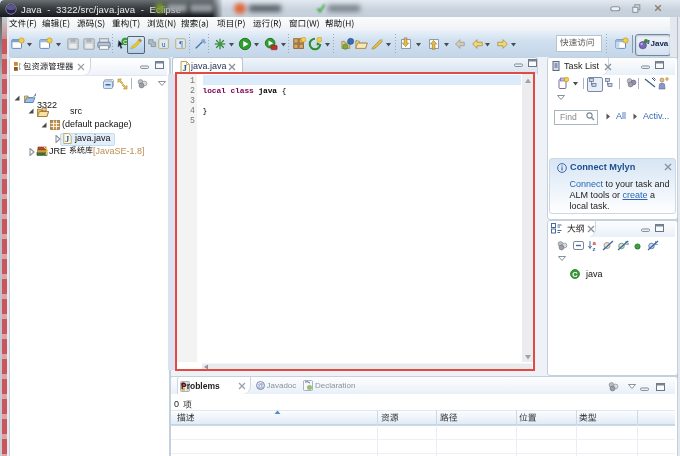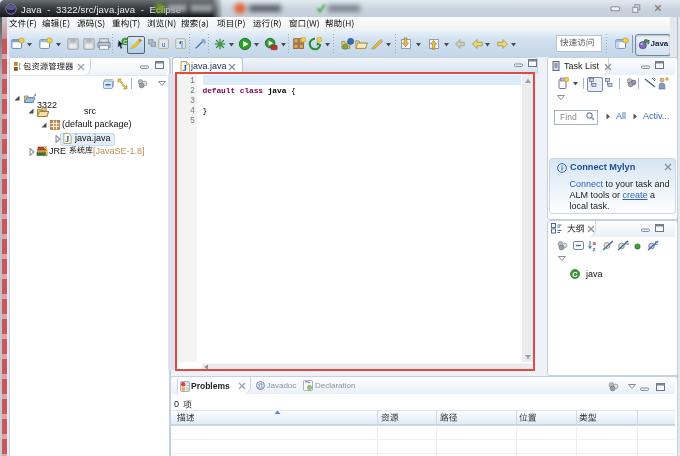--- a/index.html
+++ b/index.html
@@ -373,21 +373,21 @@
 <div class="abs" style="left:37px;top:92.3px;font:9px 'Liberation Sans',sans-serif;color:#111;white-space:pre;line-height:11px;margin-top:8px;">3322</div>
 <svg class="abs" style="left:27.5px;top:108.3px" width="6" height="6">
     <path d="M5.5 0.5 L5.5 5.5 L0.5 5.5 Z" fill="#4a4a4a"></path>
   </svg>
 <svg class="abs" style="left:36.5px;top:106.8px" width="12" height="10" viewBox="0 0 12 10">
     <path d="M0.5 2 L0.5 9.5 L10 9.5 L11.5 4.5 L4.5 4.5 L4.5 2.8 L0.5 2" fill="#e8c060" stroke="#9a7420" stroke-width=".8"></path>
     <path d="M0.5 9.5 L2.5 4.5 L11.5 4.5 L10 9.5 Z" fill="#f4e0a8" stroke="#9a7420" stroke-width=".8"></path>
     <rect x="5" y="0.8" width="4.2" height="3" fill="#c09048" stroke="#8a5a20" stroke-width=".5"></rect>
     <path d="M6.4 0.8 V3.8 M7.8 0.8 V3.8 M5 2.3 H9.2" stroke="#f8f0e0" stroke-width=".5"></path>
   </svg>
-<div class="abs" style="left:50px;top:105.8px;font:9px 'Liberation Sans',sans-serif;color:#111;white-space:pre;line-height:11px;padding-left:34px;">src</div>
+<div class="abs" style="left:36px;top:105.8px;font:9px 'Liberation Sans',sans-serif;color:#111;white-space:pre;line-height:11px;padding-left:34px;">src</div>
 <svg class="abs" style="left:40.5px;top:121.8px" width="6" height="6">
     <path d="M5.5 0.5 L5.5 5.5 L0.5 5.5 Z" fill="#4a4a4a"></path>
   </svg>
 <svg class="abs" style="left:49.5px;top:120.3px" width="10" height="10" viewBox="0 0 10 10">
     <rect x="0.5" y="0.5" width="9" height="9" fill="#c08a40" stroke="#8a5a20" stroke-width=".6"></rect>
     <g stroke="#fff" stroke-width=".9">
       <path d="M3.6 0.5 V9.5 M6.4 0.5 V9.5 M0.5 3.6 H9.5 M0.5 6.4 H9.5"></path>
     </g>
   </svg>
 <div class="abs" style="left:62px;top:119.3px;font:9px 'Liberation Sans',sans-serif;color:#111;white-space:pre;line-height:11px;">(default package)</div>
@@ -437,21 +437,21 @@
   </svg>
 <div class="abs" style="left:168px;top:74px;width:7px;height:296px;background:#dde2f0"></div>
 <div class="abs" style="left:176px;top:74px;width:356.5px;height:295px;background:#fff"></div>
 <div class="abs" style="left:176.5px;top:74px;width:20px;height:288px;background:#f3f3f4"></div>
 <div class="abs" style="left:202.5px;top:75.3px;width:318px;height:10.2px;background:#dcebfa"></div>
 <div class="abs" style="left:186px;top:76.2px;font:8.2px 'Liberation Mono',monospace;color:#787878;white-space:pre;line-height:10.2px;width:9px;text-align:right">1</div>
 <div class="abs" style="left:186px;top:86.2px;font:8.2px 'Liberation Mono',monospace;color:#787878;white-space:pre;line-height:10.2px;width:9px;text-align:right">2</div>
 <div class="abs" style="left:186px;top:96.2px;font:8.2px 'Liberation Mono',monospace;color:#787878;white-space:pre;line-height:10.2px;width:9px;text-align:right">3</div>
 <div class="abs" style="left:186px;top:106.2px;font:8.2px 'Liberation Mono',monospace;color:#787878;white-space:pre;line-height:10.2px;width:9px;text-align:right">4</div>
 <div class="abs" style="left:186px;top:116.2px;font:8.2px 'Liberation Mono',monospace;color:#787878;white-space:pre;line-height:10.2px;width:9px;text-align:right">5</div>
-<div class="abs" style="left:202.5px;top:86px;font:7.9px 'Liberation Mono',monospace;color:#050505;white-space:pre;line-height:9.9px;letter-spacing:-0.08px"><span style="color:#7f0055;font-weight:bold">default class </span><span style="font-weight:bold;color:#050505">java</span> {</div>
+<div class="abs" style="left:202.5px;top:86px;font:7.9px 'Liberation Mono',monospace;color:#050505;white-space:pre;line-height:9.9px;letter-spacing:-0.08px"><span style="color:#7f0055;font-weight:bold">local class </span><span style="font-weight:bold;color:#050505">java</span> {</div>
 <div class="abs" style="left:202.5px;top:106px;font:7.9px 'Liberation Mono',monospace;color:#050505;white-space:pre;line-height:9.9px;">}</div>
 <div class="abs" style="left:521.5px;top:74px;width:11px;height:288px;background:#ececee"></div>
 <svg class="abs" style="left:523.5px;top:76.5px" width="8" height="8">
     <path d="M4 1.5 L7 6 L1 6 Z" fill="#9aa4ae"></path>
   </svg>
 <svg class="abs" style="left:523.5px;top:353px" width="8" height="8">
     <path d="M4 6.5 L1 2 L7 2 Z" fill="#9aa4ae"></path>
   </svg>
 <div class="abs" style="left:202px;top:362.5px;width:330px;height:6.5px;background:#e9eaec;border-top:1px solid #f4f5f6"></div>
 <svg class="abs" style="left:203px;top:363.5px" width="6" height="6">
@@ -606,21 +606,21 @@
 <div class="abs" style="left:586px;top:268.5px;font:9px 'Liberation Sans',sans-serif;color:#111;white-space:pre;line-height:11px;">java</div>
 <div class="abs" style="left:170px;top:376px;width:506px;height:80px;background:#fff;border:1px solid #c5d0dd;border-bottom:none;border-radius:3px 3px 0 0"></div>
 <div class="abs" style="left:171px;top:377px;width:504px;height:17px;background:linear-gradient(#fdfdfe,#e9f0f8);border-radius:3px 3px 0 0"></div>
 <div class="abs" style="left:177px;top:377px;width:72px;height:17px;background:#fff;border-left:1px solid #ccd6e2;border-right:1px solid #ccd6e2;border-radius:3px 3px 8px 8px;border-radius:3px 0 8px 0"></div>
 <svg class="abs" style="left:180px;top:381px" width="10" height="11" viewBox="0 0 10 11">
     <rect x="0.5" y="0.5" width="9" height="10" rx="1" fill="#eceef2" stroke="#8a96a4" stroke-width=".7"></rect>
     <circle cx="3.2" cy="3.2" r="2.2" fill="#e04040"></circle>
     <rect x="1.5" y="6.5" width="3.4" height="3.2" fill="#e8a838"></rect>
     <path d="M6.5 2 H9 M6.5 4.5 H9 M6.5 7 H9 M6.5 9 H9" stroke="#a8b0b8" stroke-width=".8"></path>
   </svg>
-<div class="abs" style="left:191px;top:380.5px;font:bold 8.5px 'Liberation Sans',sans-serif;color:#222;white-space:pre;line-height:10.5px;text-align:right;">Problems</div>
+<div class="abs" style="left:181px;top:380.5px;font:bold 8.5px 'Liberation Sans',sans-serif;color:#222;white-space:pre;line-height:10.5px;text-align:right;">Problems</div>
 <svg class="abs" style="left:238px;top:382px" width="8" height="8">
     <path d="M1 1 L7 7 M7 1 L1 7" stroke="#98a2ac" stroke-width="1.3"></path>
   </svg>
 <svg class="abs" style="left:256px;top:381px" width="9" height="9">
     <circle cx="4.5" cy="4.5" r="4" fill="none" stroke="#7a86b0" stroke-width="1"></circle>
     <text x="4.5" y="7" font-size="6.5" fill="#7a86b0" text-anchor="middle" font-family="Liberation Sans">@</text>
   </svg>
 <div class="abs" style="left:266.5px;top:381px;font:8px 'Liberation Sans',sans-serif;color:#8a949e;white-space:pre;line-height:10px;">Javadoc</div>
 <svg class="abs" style="left:303px;top:380px" width="10" height="11" viewBox="0 0 10 11">
     <rect x="0.5" y="0.5" width="9" height="10" rx="1" fill="#f8f8fc" stroke="#8a96a4" stroke-width=".7"></rect>

